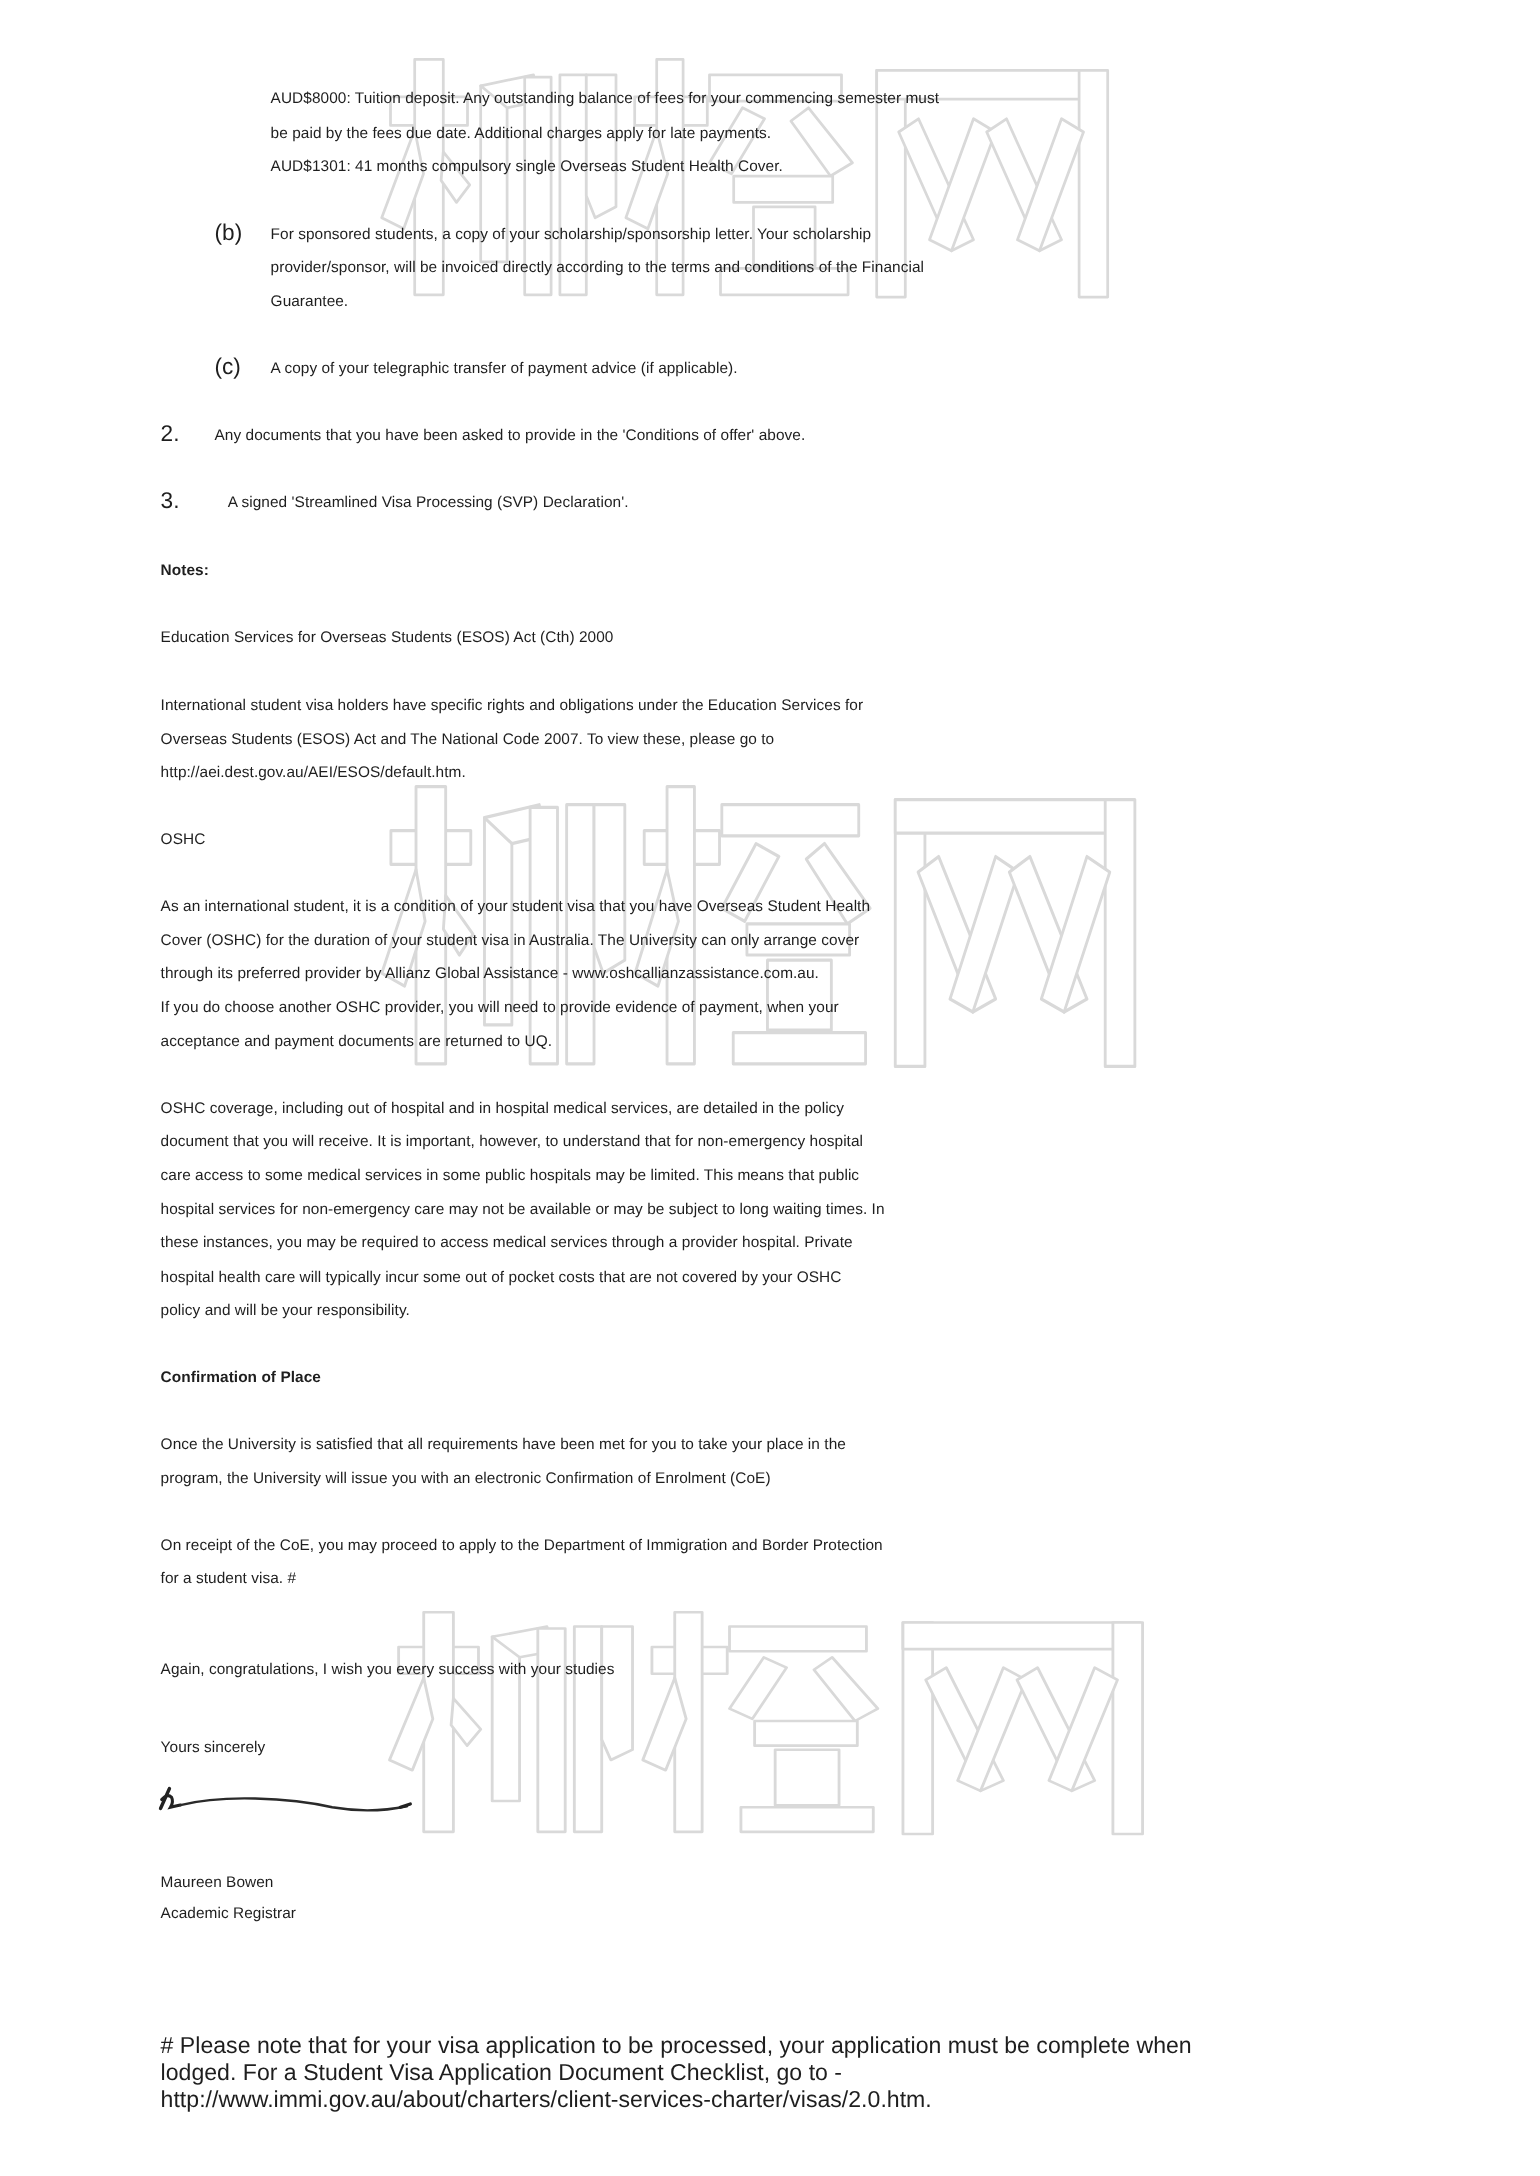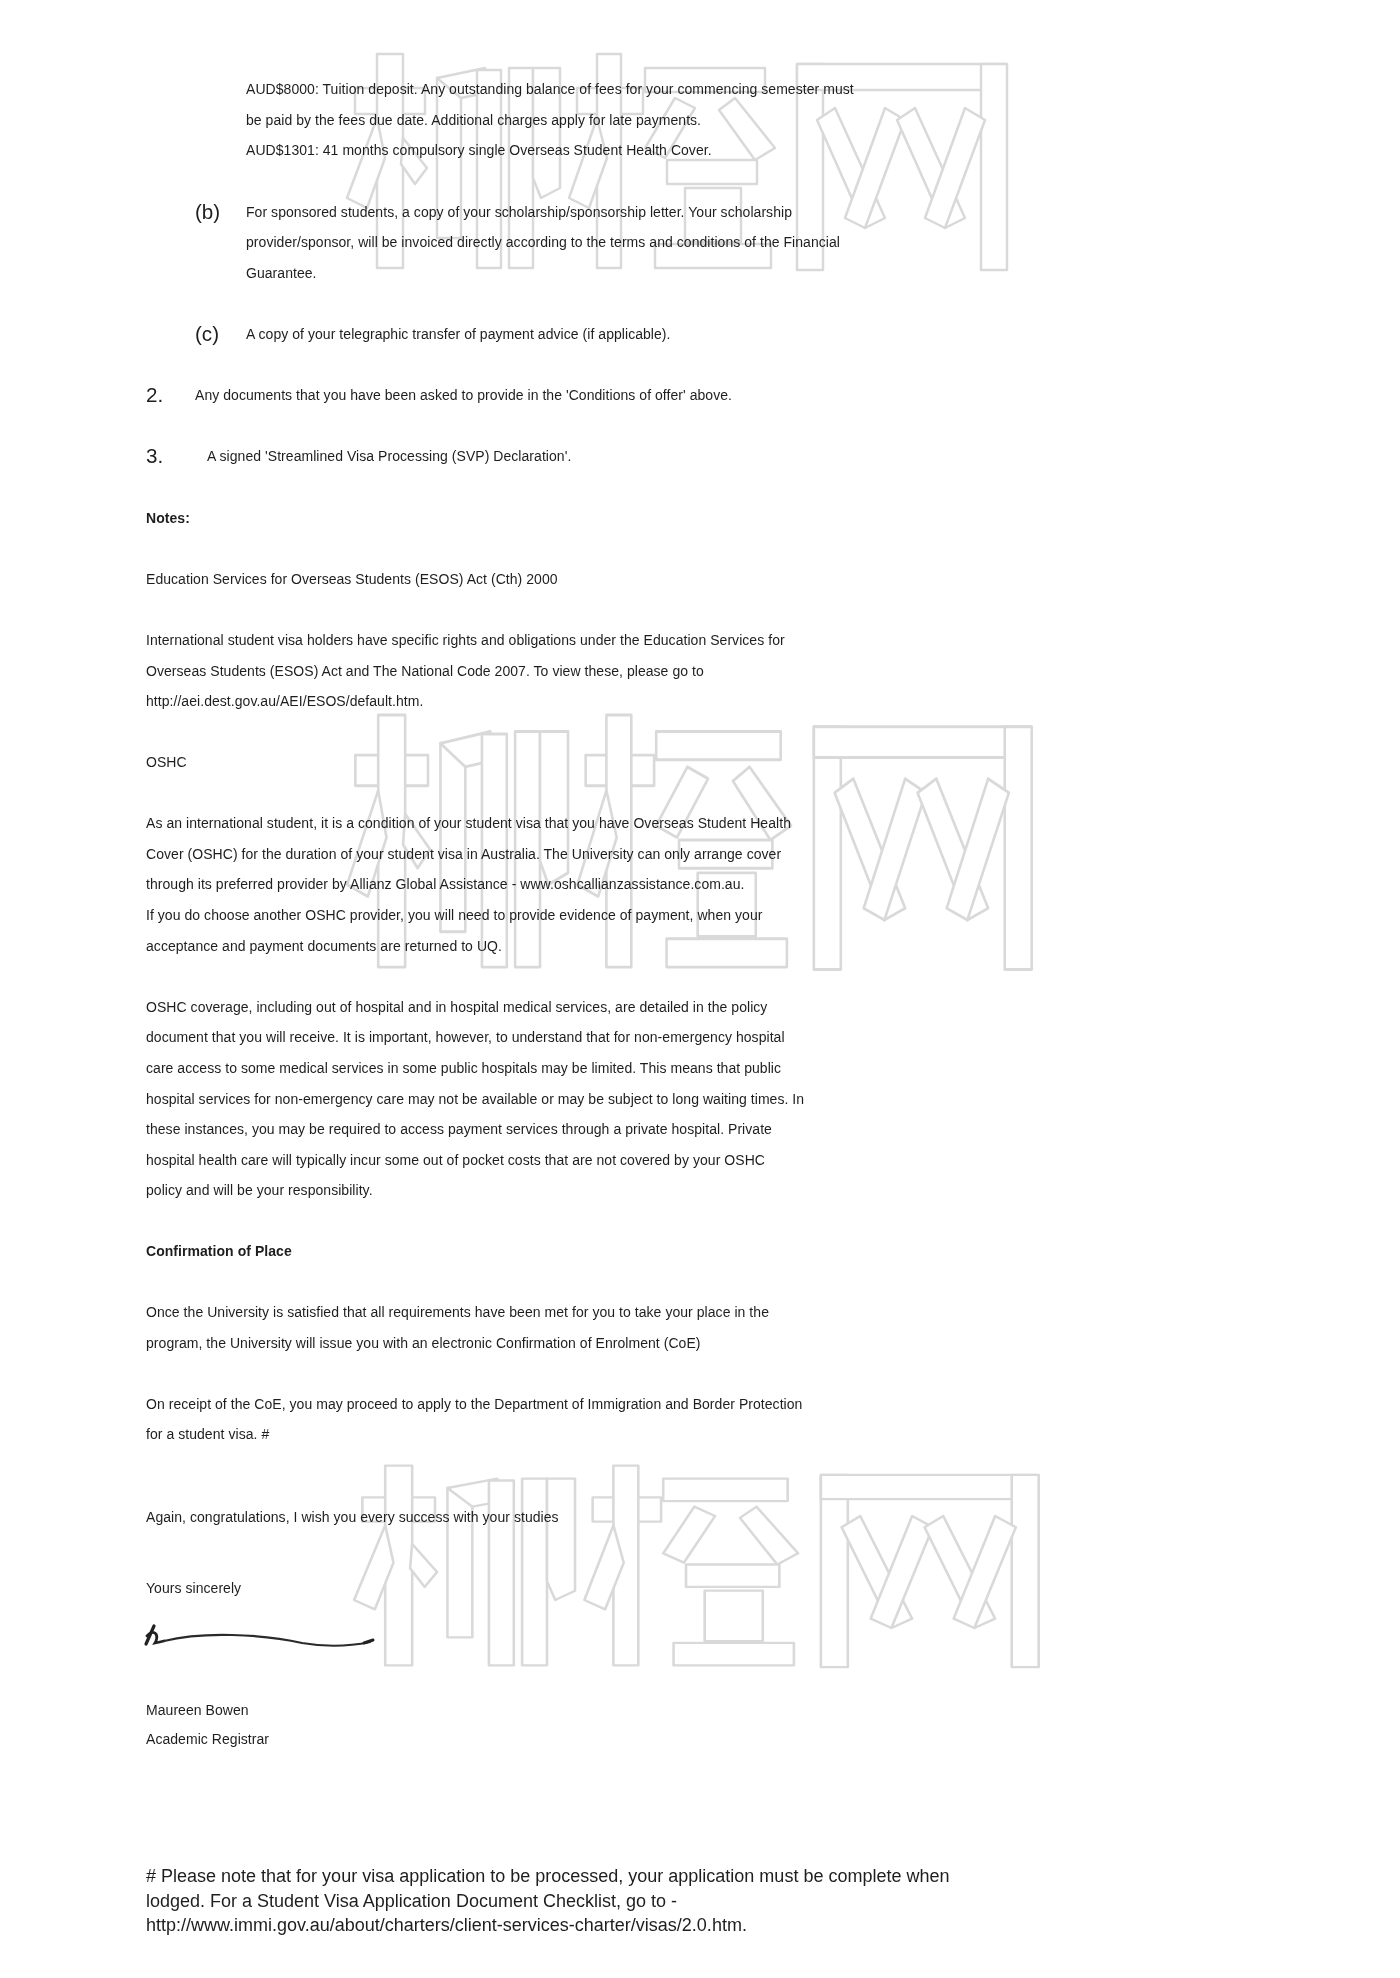--- a/index.html
+++ b/index.html
@@ -3,22 +3,22 @@
 <meta charset="utf-8">
 <style>
   html, body { margin: 0; padding: 0; background: #ffffff; }
   body { width: 1400px; height: 1978px; position: relative; overflow: hidden;
          font-family: "Liberation Sans", "DejaVu Sans", sans-serif; color: #1e1e1e; }
   .wm { position: absolute; pointer-events: none; z-index: 0; }
   .wm svg { display: block; }
   .ln { position: absolute; height: 30px; line-height: 30px; font-size: 14px;
         white-space: nowrap; z-index: 1; letter-spacing: 0.05px; }
   .b { font-weight: bold; }
-  .ft { position: absolute; height: 24px; line-height: 24px; font-size: 18px;
-        white-space: nowrap; z-index: 1; margin-top: 16px; }
+  .ft { position: absolute; height: 24px; line-height: 24px; font-size: 21px;
+        white-space: nowrap; z-index: 1; }
   .lbl { position: absolute; height: 30px; line-height: 30px; font-size: 20.6px; z-index: 1; }
   .sig { position: absolute; left: 142px; top: 1616px; z-index: 1; }
 </style>
 </head>
 <body>
 
 <div class="wm" style="left:345px; top:48px;">
   <svg width="670" height="225" viewBox="0 0 670 225">
     <g fill="#ffffff" stroke="#d9d9d9" stroke-width="2.5" stroke-linejoin="round">
 
@@ -157,21 +157,21 @@
   <div class="ln" style="left:146px; top:839px;">Cover (OSHC) for the duration of your student visa in Australia. The University can only arrange cover</div>
   <div class="ln" style="left:146px; top:869px;">through its preferred provider by Allianz Global Assistance - www.oshcallianzassistance.com.au.</div>
   <div class="ln" style="left:146px; top:900px;">If you do choose another OSHC provider, you will need to provide evidence of payment, when your</div>
   <div class="ln" style="left:146px; top:931px;">acceptance and payment documents are returned to UQ.</div>
 </div>
 <div>
   <div class="ln" style="left:146px; top:992px;">OSHC coverage, including out of hospital and in hospital medical services, are detailed in the policy</div>
   <div class="ln" style="left:146px; top:1022px;">document that you will receive. It is important, however, to understand that for non-emergency hospital</div>
   <div class="ln" style="left:146px; top:1053px;">care access to some medical services in some public hospitals may be limited.  This means that public</div>
   <div class="ln" style="left:146px; top:1084px;">hospital services for non-emergency care may not be available or may be subject to long waiting times. In</div>
-  <div class="ln" style="left:146px; top:1114px;">these instances, you may be required to access payment services through a private hospital. Private</div>
+  <div class="ln" style="left:146px; top:1114px;">these instances, you may be required to access medical services through a provider hospital. Private</div>
   <div class="ln" style="left:146px; top:1145px;">hospital health care will typically incur some out of pocket costs that are not covered by your OSHC</div>
   <div class="ln" style="left:146px; top:1175px;">policy and will be your responsibility.</div>
 </div>
 
 <div class="ln b" style="left:146px; top:1236px;">Confirmation of Place</div>
 <div>
   <div class="ln" style="left:146px; top:1297px;">Once the University is satisfied that all requirements have been met for you to take your place in the</div>
   <div class="ln" style="left:146px; top:1328px;">program, the University will issue you with an electronic Confirmation of Enrolment (CoE)</div>
 </div>
 <div>

